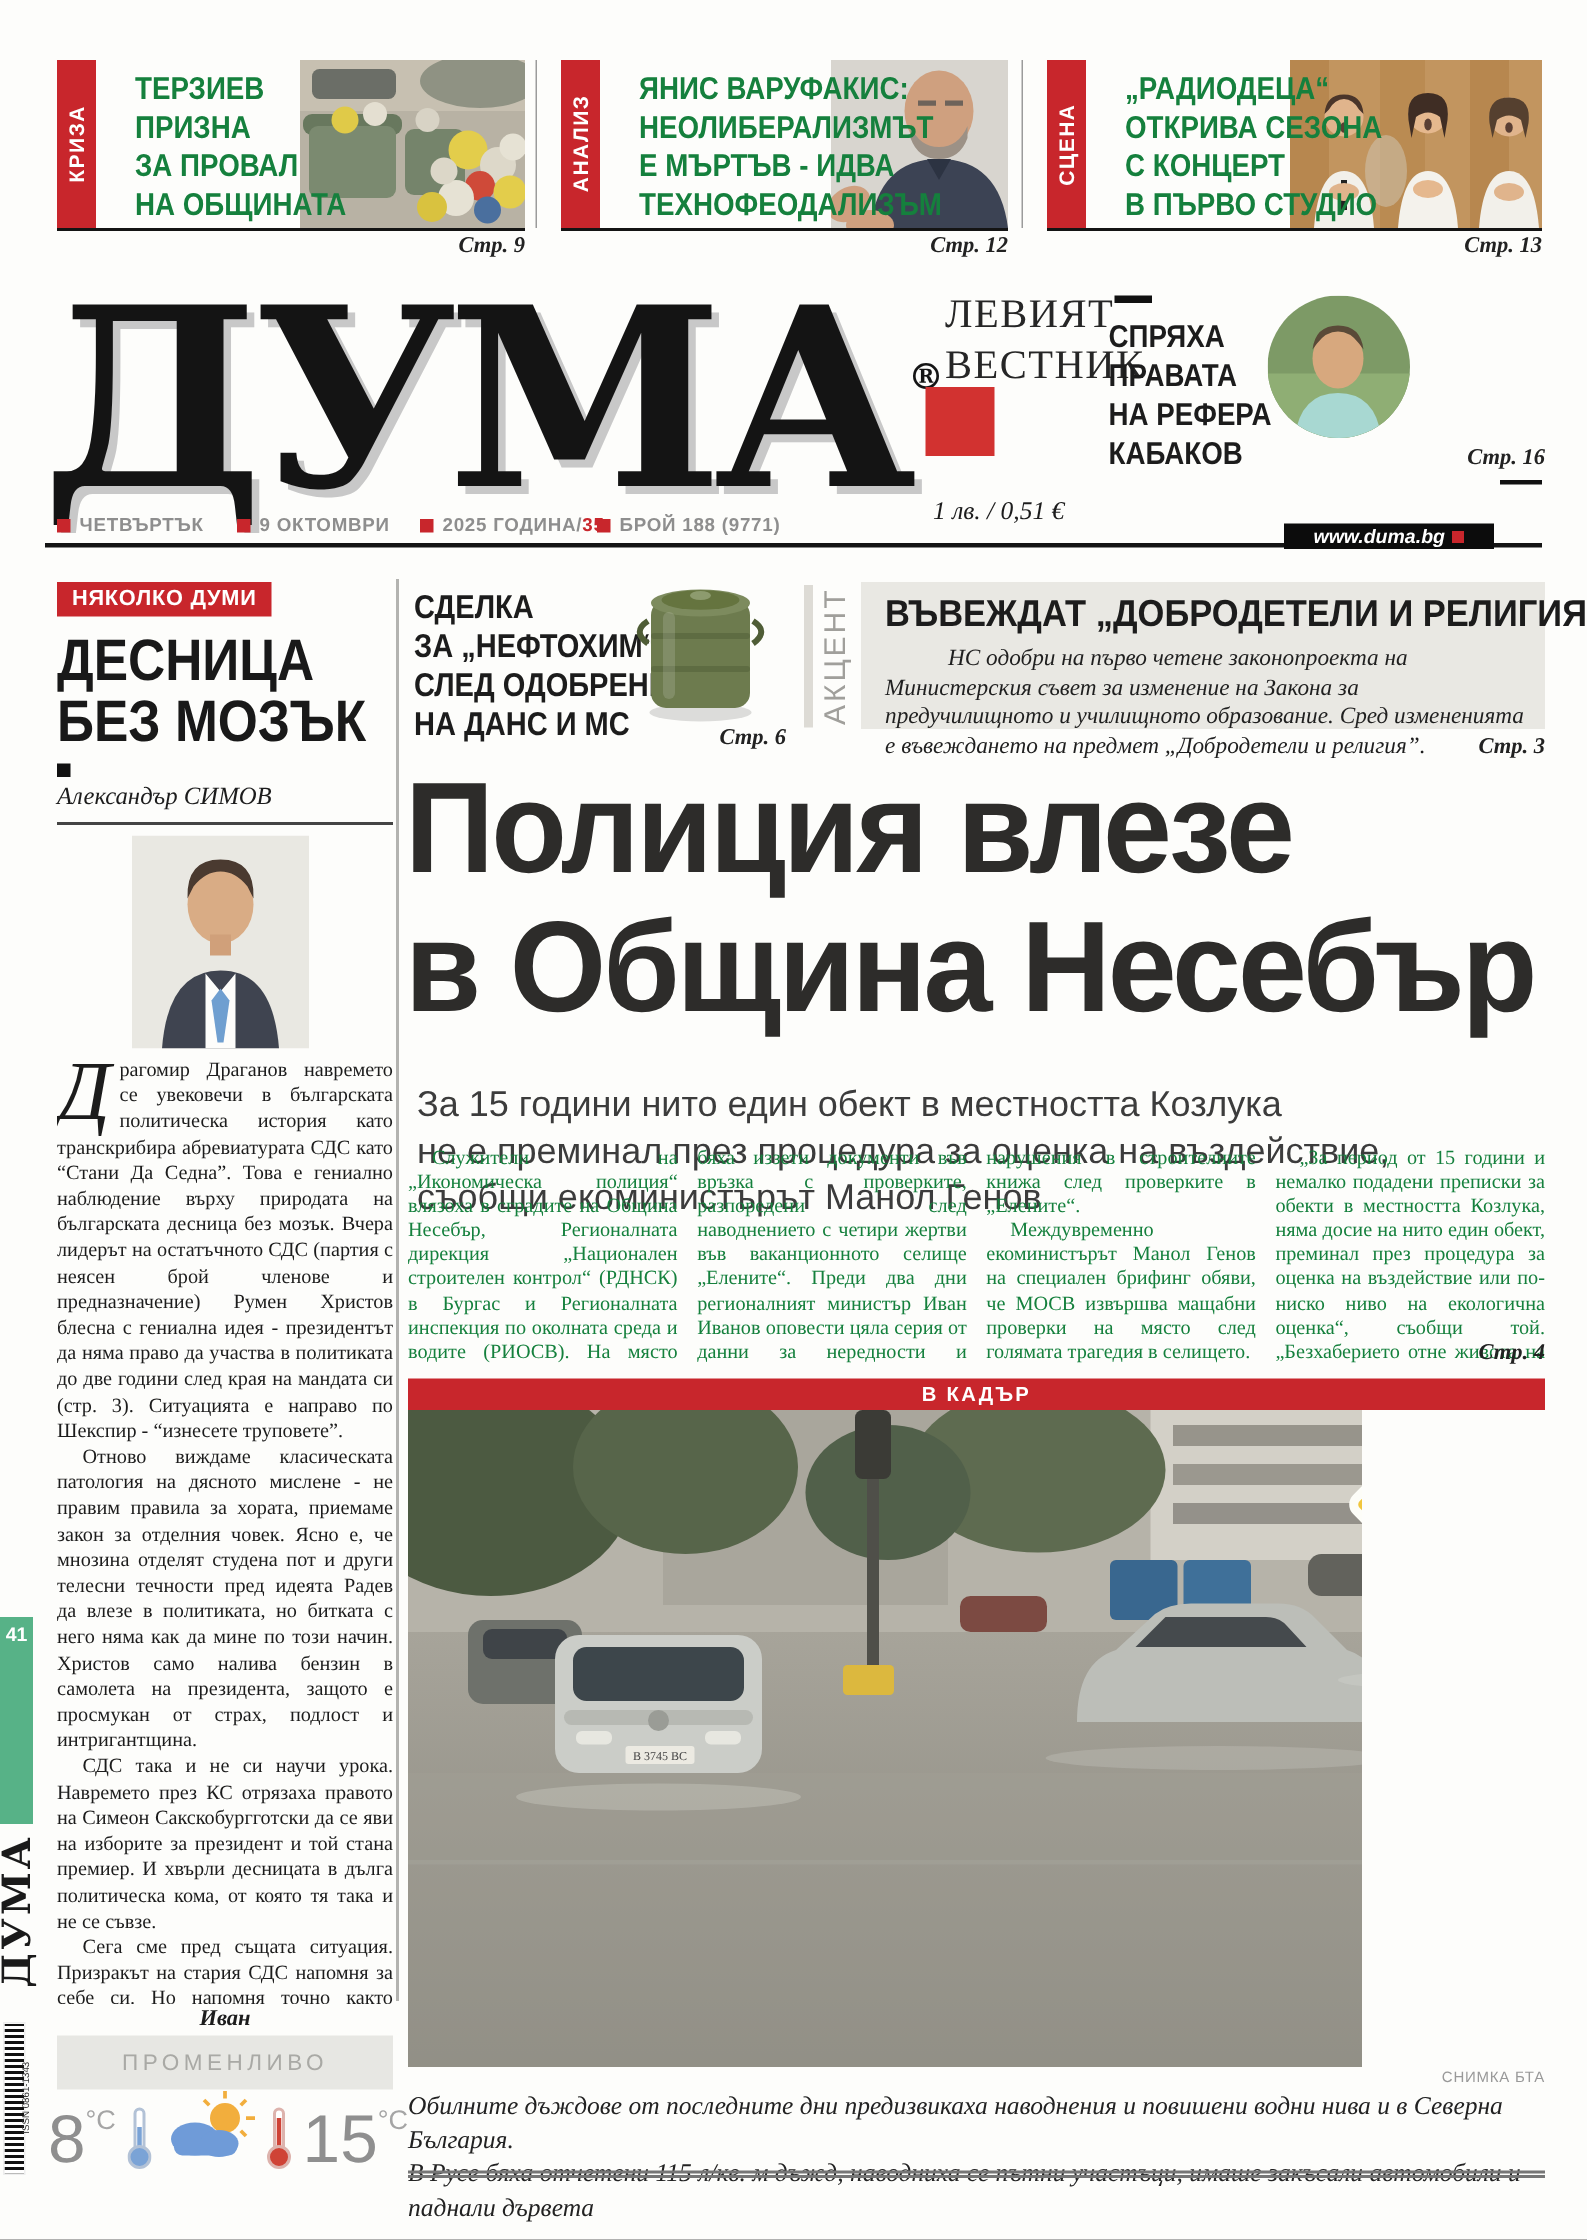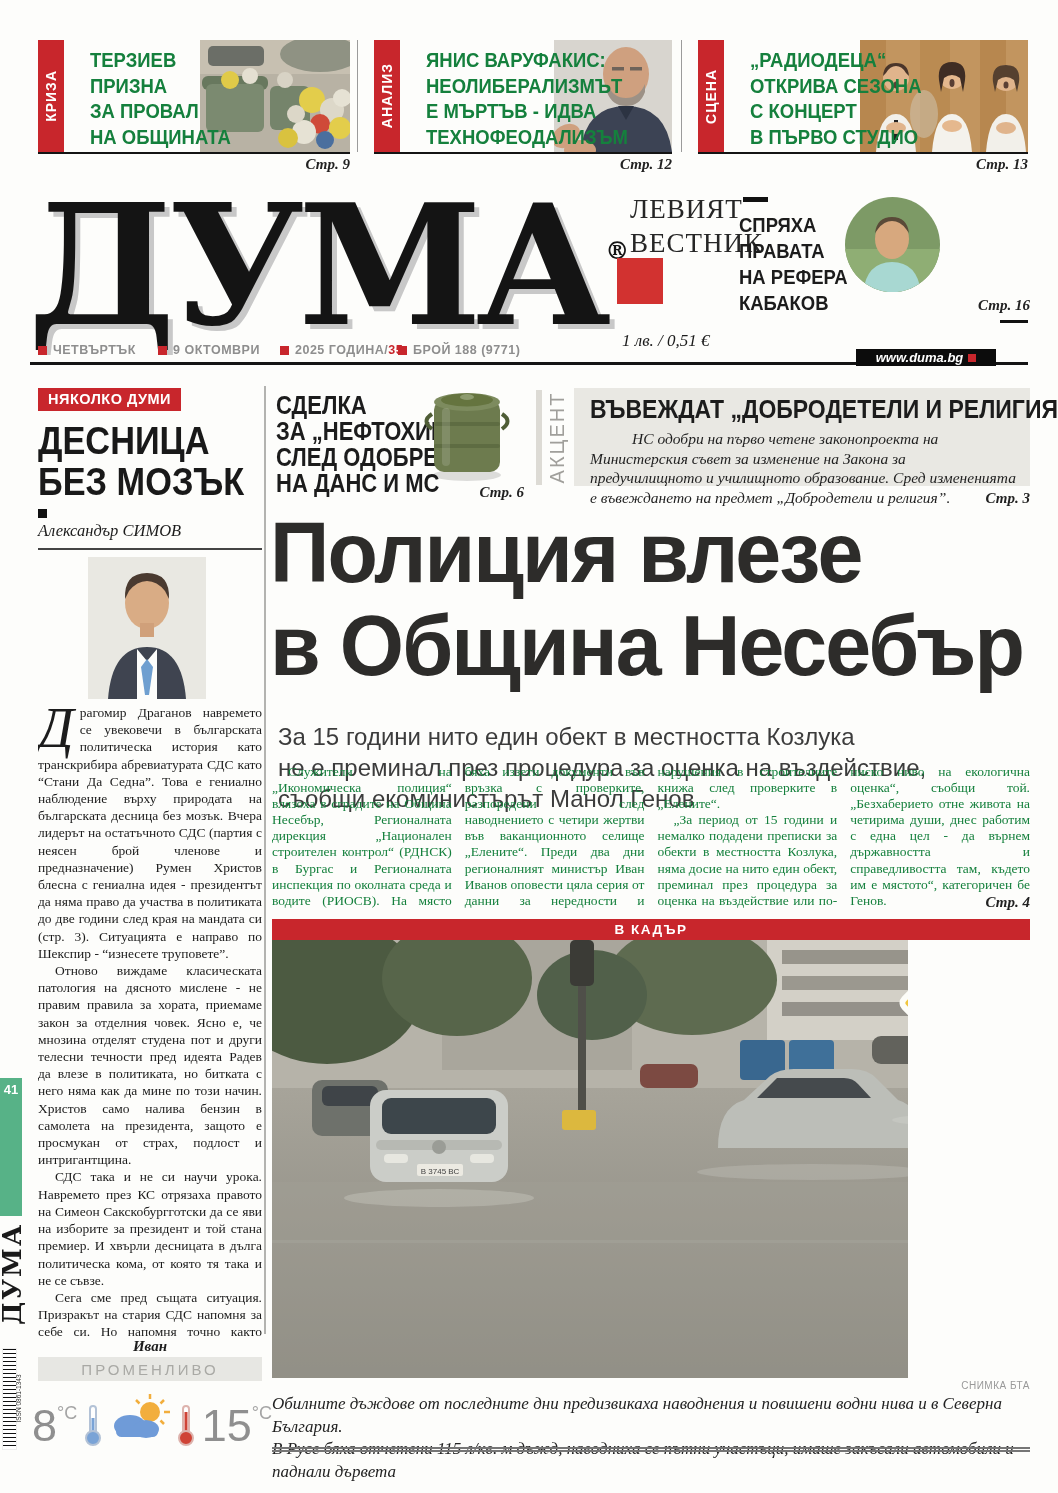--- a/index.html
+++ b/index.html
@@ -52,46 +52,46 @@
   .op-title{left:38px;top:420px;font-size:39px;line-height:41px;color:#191919;}
   .op-bullet{left:38px;top:509px;width:9px;height:9px;background:#111;}
   .op-author{left:38px;top:521px;font-family:"Liberation Serif",serif;font-style:italic;font-size:16.5px;}
   .op-rule{left:38px;top:548px;width:224px;height:1.5px;background:#444;}
   .op-photo{left:88px;top:557px;width:118px;height:142px;}
   .op-text{left:38px;top:704px;width:224px;height:632px;overflow:hidden;font-family:"Liberation Serif",serif;font-size:13.5px;line-height:17.2px;text-align:justify;color:#1c1c1c;}
   .op-text p{margin:0;text-indent:17px;}
   .op-text p.first{text-indent:0;}
   .dropcap{float:left;font-family:"Liberation Serif",serif;font-size:56px;line-height:44px;padding:2px 6px 0 0;font-style:italic;}
   .op-city{left:38px;top:1338px;width:224px;text-align:center;font-family:"Liberation Serif",serif;font-style:italic;font-weight:700;font-size:15px;}
-  .op-cond{left:38px;top:1357px;width:224px;height:24px;background:#e7e7e3;color:#a9a9a5;font-size:15px;letter-spacing:3px;display:flex;align-items:center;justify-content:center;}
+  .op-cond{left:38px;top:1357px;width:224px;height:36px;background:#e7e7e3;color:#a9a9a5;font-size:15px;letter-spacing:3px;display:flex;align-items:center;justify-content:center;}
   .weather{left:32px;top:1388px;width:240px;height:74px;display:flex;align-items:center;justify-content:space-between;}
   .temp{font-size:45px;color:#8f8f8f;font-weight:400;line-height:1;}
   .temp sup{font-size:18px;vertical-align:22px;color:#a5a5a5;}
   
   .vdivider{left:264px;top:386px;width:1.5px;height:948px;background:#b3b3b0;}
-  .nef-title{left:276px;top:392px;font-size:25px;line-height:26px;}
+  .nef-title{left:276px;top:392px;font-size:22px;line-height:26px;}
   .nef-img{left:412px;top:386px;}
   .nef-page{left:420px;top:484px;width:104px;text-align:right;}
   .ak-sliver{left:536px;top:390px;width:6px;height:95px;background:#dddbd5;}
   .ak-tag{left:545px;top:390px;width:26px;height:95px;display:flex;align-items:center;justify-content:center;}
   .ak-tag span{transform:rotate(-90deg);font-size:20px;color:#a09f9b;letter-spacing:2px;white-space:nowrap;}
   .ak-box{left:574px;top:388px;width:456px;height:98px;background:#e9e8e3;padding:7px 14px 0 16px;box-sizing:border-box;}
   .ak-title{font-size:25px;transform:scaleX(0.92);}
   .ak-text{font-family:"Liberation Serif",serif;font-style:italic;font-size:15.5px;line-height:19.5px;margin-top:5px;text-indent:42px;color:#1f1f1f;}
   .ak-page{left:940px;top:490px;width:90px;text-align:right;}
   
   .mainhead{left:270px;top:506px;}
   .mh-line{font-weight:700;font-size:86px;line-height:93px;letter-spacing:-2px;color:#2d2c2a;transform:scaleX(0.96);transform-origin:left top;white-space:nowrap;}
   .subhead{left:278px;top:681px;font-size:24px;line-height:31px;color:#3c3c3c;margin-top:40px;}
   .subhead div{white-space:nowrap;}
   .body-cols{left:272px;top:764px;width:758px;height:160px;overflow:hidden;column-count:4;column-gap:13px;font-family:"Liberation Serif",serif;font-size:13.5px;line-height:16.1px;text-align:justify;color:#15803d;}
   .body-cols p{margin:0;text-indent:16px;}
   .st-page{left:930px;top:894px;width:100px;text-align:right;}
   .kader-band{left:272px;top:919px;width:758px;height:21px;background:#c8262c;color:#fff;font-weight:700;font-size:13.5px;letter-spacing:1.5px;display:flex;align-items:center;justify-content:center;}
-  .floodwrap{left:272px;top:940px;width:636px;height:438px;overflow:hidden;}
+  .floodwrap{left:272px;top:940px;width:636px;height:438px;overflow:hidden;font-family:Liberation Serif, serif;}
   .credit{left:900px;top:1380px;width:130px;text-align:right;font-size:10px;letter-spacing:.5px;color:#999;}
   .caption{left:272px;top:1393px;width:758px;font-family:"Liberation Serif",serif;font-style:italic;font-size:17px;line-height:22.5px;color:#222;}
   .endrule{left:272px;top:1447px;width:758px;height:0;border-top:5px double #767676;}
 </style>
 </head>
 <body>
 
 <div id="page">
 
   <div class="abs sp-green">
@@ -356,20 +356,21 @@
     <div class="mh-line">Полиция влезе</div>
     <div class="mh-line">в Община Несебър</div>
   </div>
   <div class="abs subhead">
     <div>За 15 години нито един обект в местността Козлука</div>
     <div>не е преминал през процедура за оценка на въздействие,</div>
     <div>съобщи екоминистърът Манол Генов</div>
   </div>
   <div class="abs body-cols">
     <p>Служители на „Икономическа полиция“ влязоха в сградите на Община Несебър, Регионалната дирекция „Национален строителен контрол“ (РДНСК) в Бургас и Регионалната инспекция по околната среда и водите (РИОСВ). На място бяха иззети документи във връзка с проверките, разпоредени след наводнението с четири жертви във ваканционното селище „Елените“. Преди два дни регионалният министър Иван Иванов оповести цяла серия от данни за нередности и нарушения в строителните книжа след проверките в „Елените“.</p>
+    <p>Междувременно екоминистърът Манол Генов на специален брифинг обяви, че МОСВ извършва мащабни проверки на място след голямата трагедия в селището.</p>
     <p>„За период от 15 години и немалко подадени преписки за обекти в местността Козлука, няма досие на нито един обект, преминал през процедура за оценка на въздействие или по-ниско ниво на екологична оценка“, съобщи той. „Безхаберието отне живота на четирима души, днес работим с една цел - да върнем държавността и справедливостта там, където им е мястото“, категоричен бе Генов.</p>
   </div>
   <div class="abs st-page pageref">Стр. 4</div>
 
   <div class="abs kader-band">В КАДЪР</div>
   <div class="abs floodwrap">
     <svg width="758" height="438" viewBox="0 0 758 438">
       <defs>
         <linearGradient id="wtr" x1="0" y1="0" x2="0" y2="1">
           <stop offset="0" stop-color="#a7a49a"></stop>

